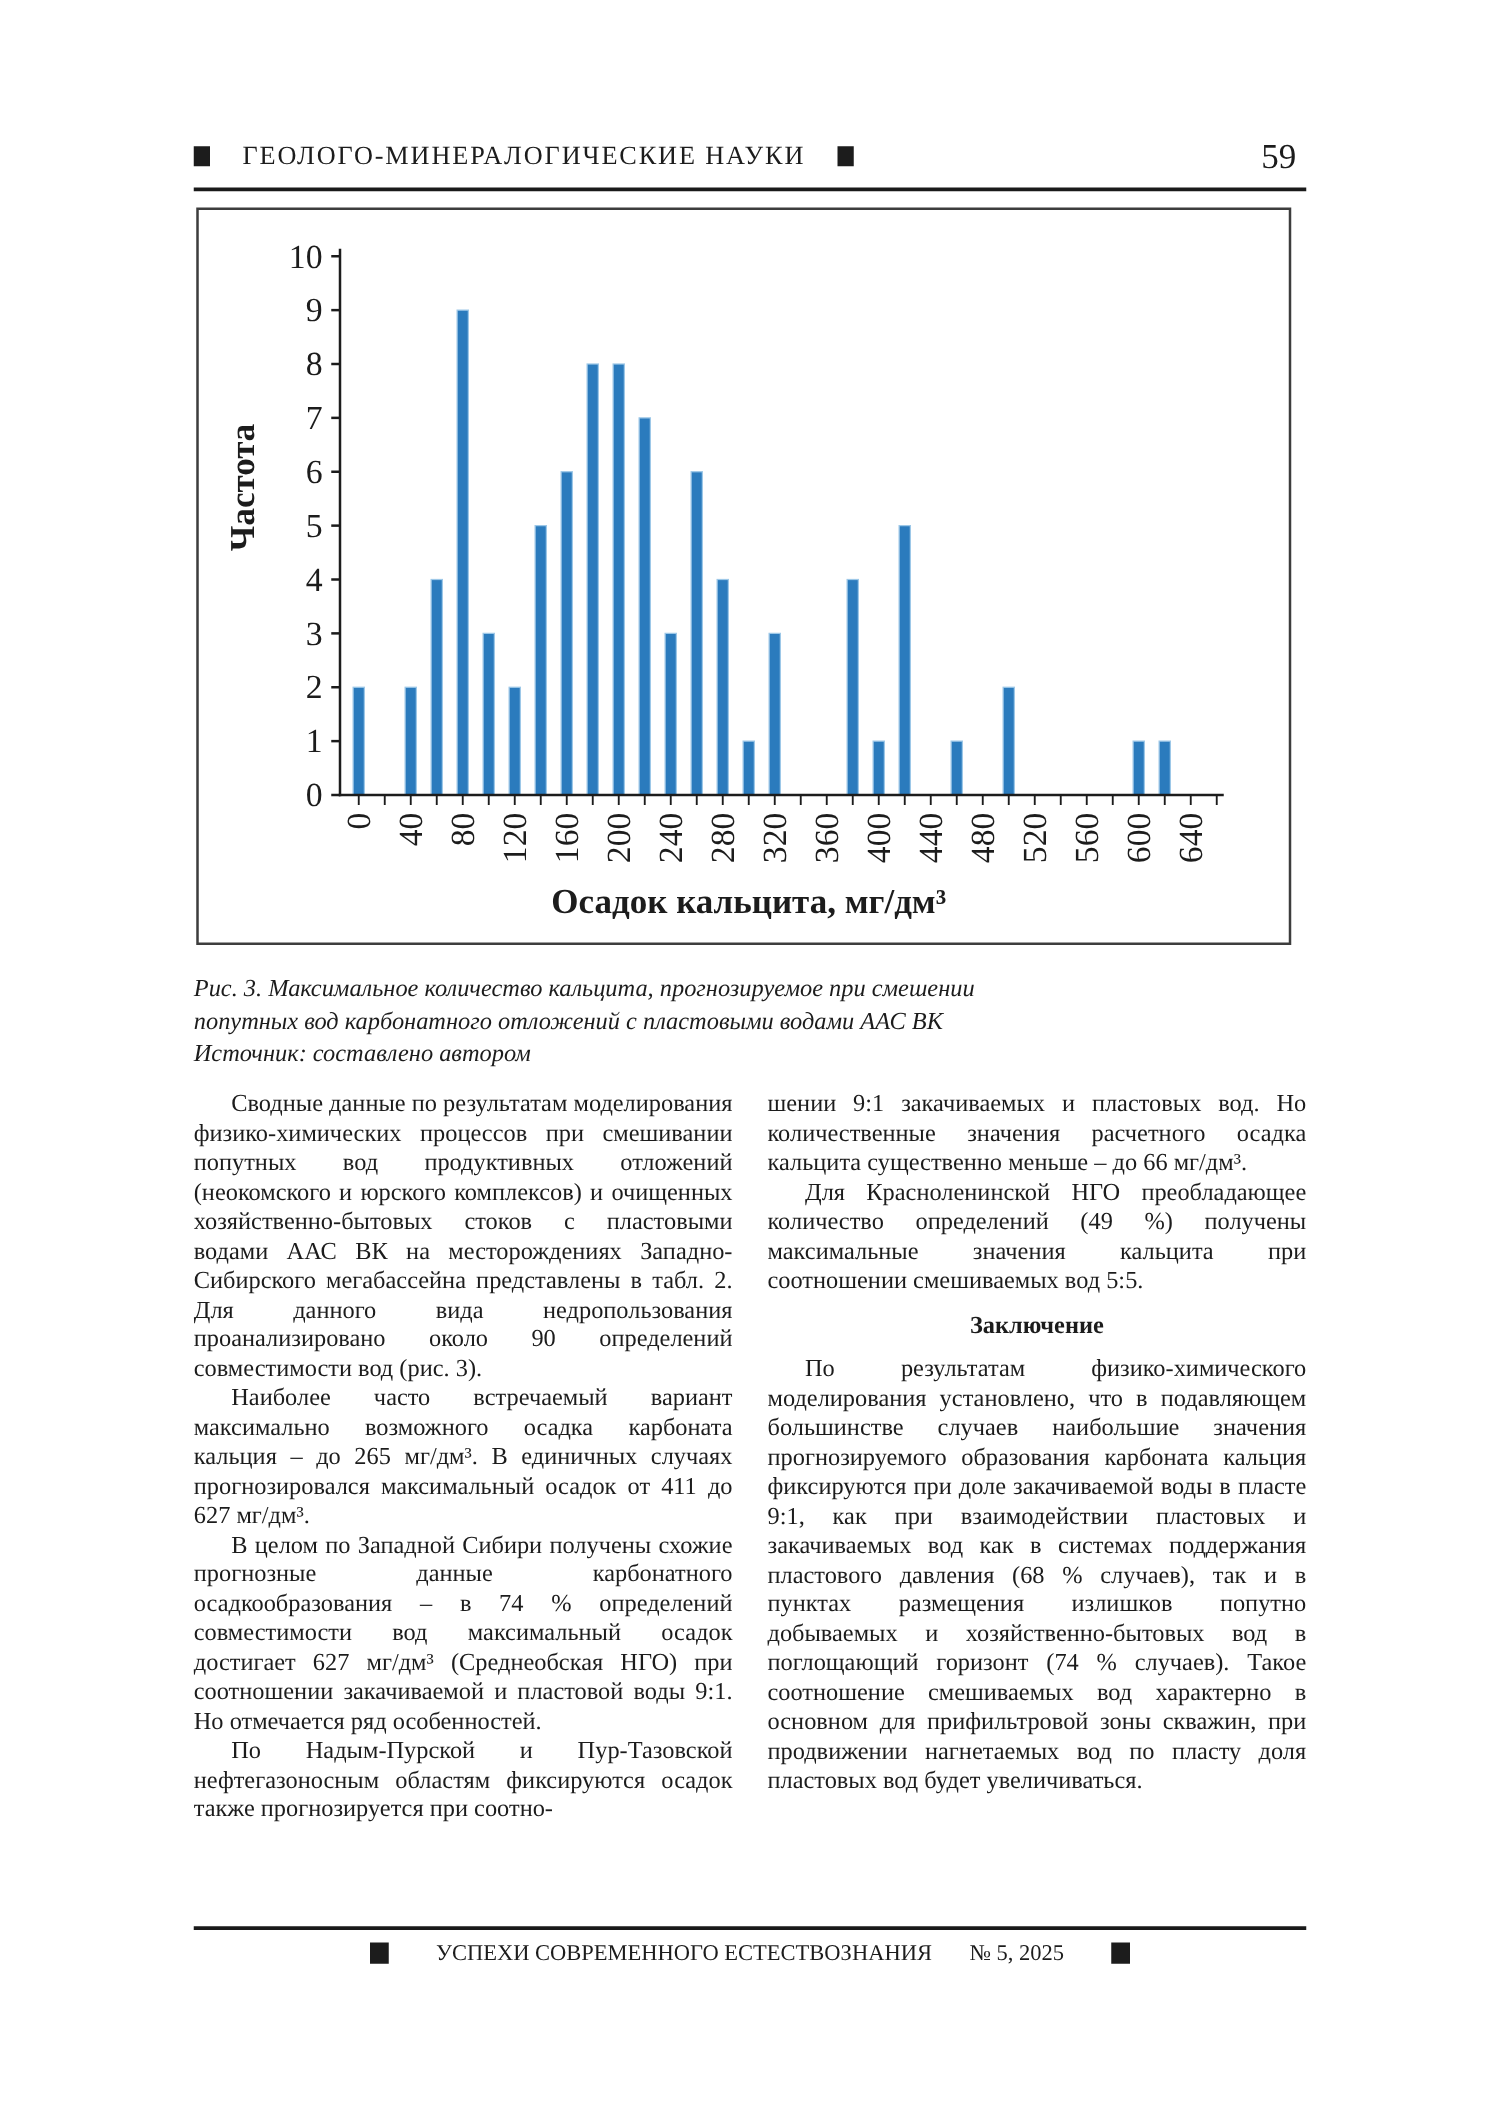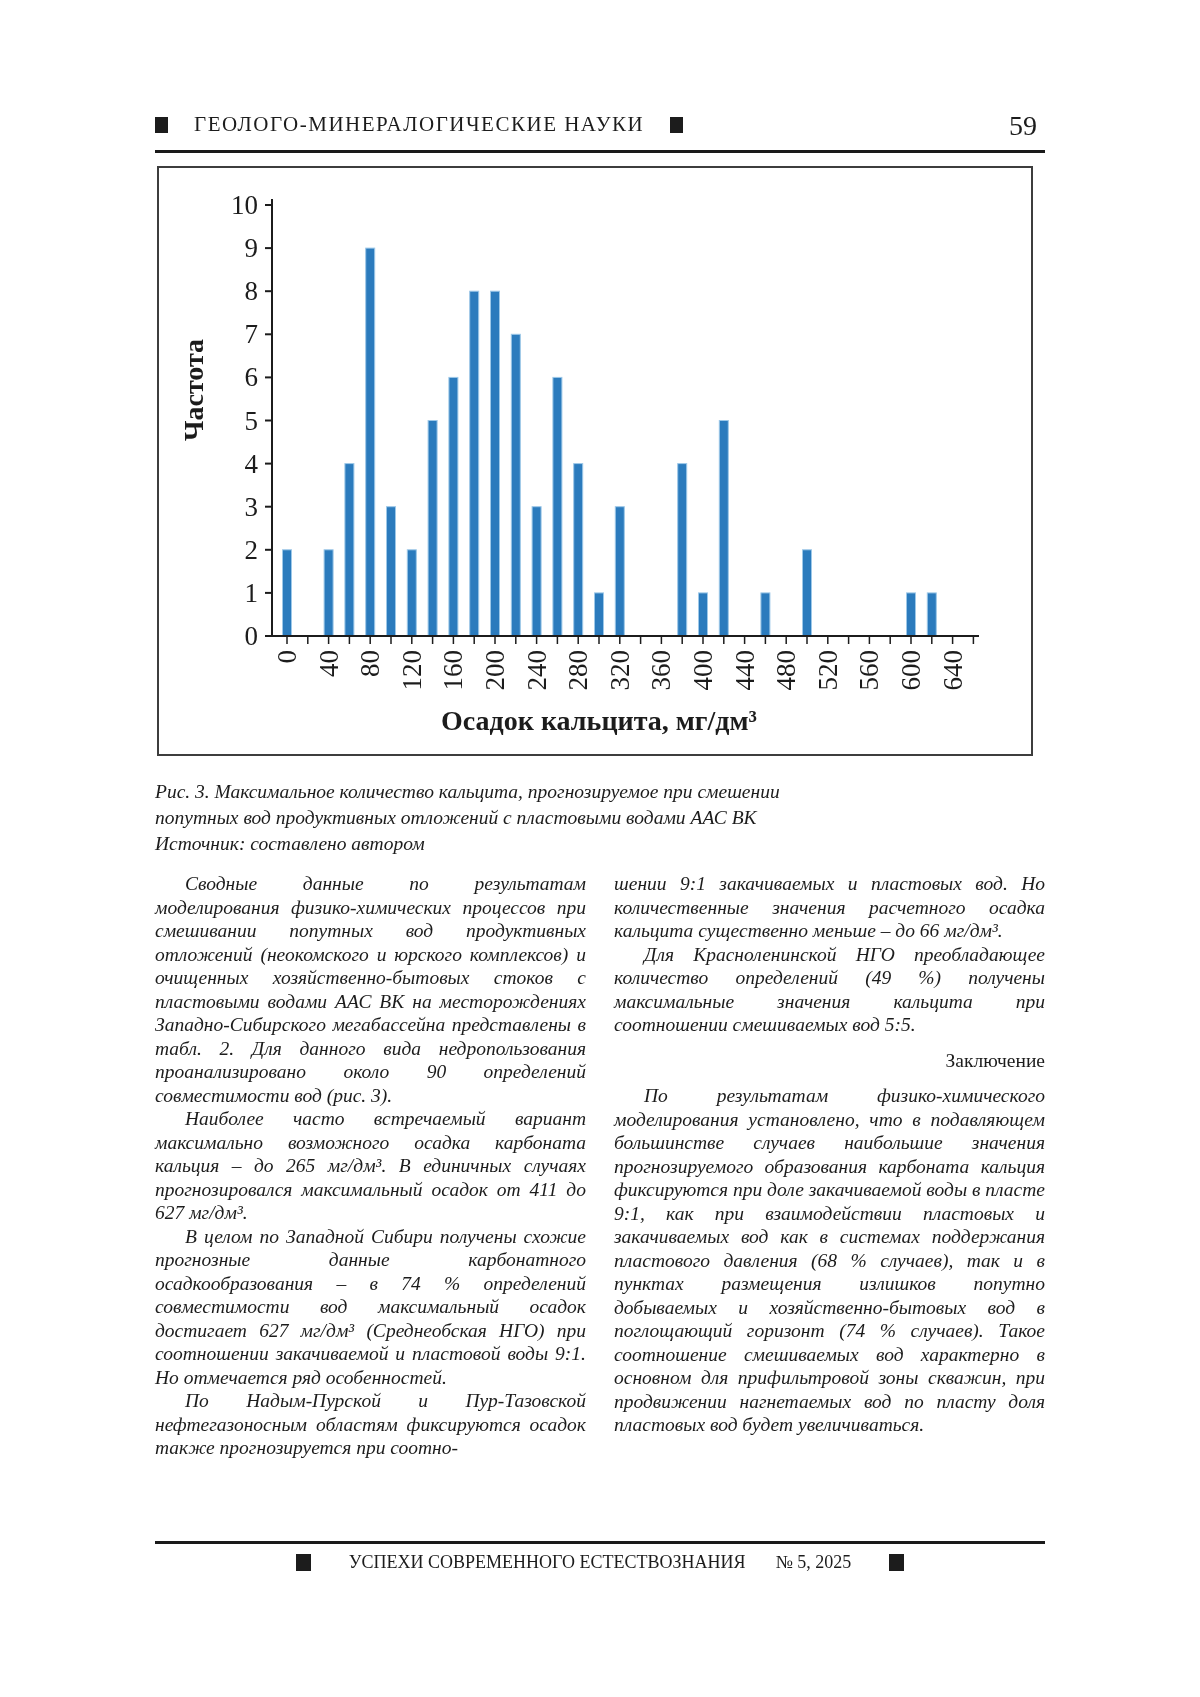--- a/index.html
+++ b/index.html
@@ -32,24 +32,24 @@
   .caption{
     position:absolute;left:155px;top:779px;width:890px;text-align:left;
     font-style:italic;font-size:19.5px;line-height:26px;
   }
 
   
   .col{position:absolute;top:872px;width:431px;font-size:19.5px;line-height:23.5px;
        text-align:justify;}
   .col-left{left:155px;}
   .col-right{left:614px;}
-  .col p{margin:0;text-indent:30px;font-style:italic;}
+  .col p{margin:0;text-indent:30px;}
   .col p.no-indent{text-indent:0;}
   .col h3{
-    margin:12px 0 12px 0;font-size:19.5px;text-align:right;font-weight:normal;
+    margin:12px 0 12px 0;font-size:19.5px;text-align:center;font-weight:bold;
     text-indent:0;
   }
 
   
   .footer-rule{position:absolute;left:155px;top:1541px;width:890px;height:3px;background:#1a1a1a;}
   .footer{
     position:absolute;left:155px;top:1552px;width:890px;display:flex;
     align-items:center;justify-content:center;gap:38px;font-size:18px;
   }
   .footer .issue{margin-left:-8px;}
@@ -170,21 +170,21 @@
         <line x1="793.6" y1="468" x2="793.6" y2="476" stroke="#1c1c1c" stroke-width="1.5"></line>
         <text transform="translate(802.6,482) rotate(-90)" text-anchor="end" font-size="27">640</text>
         <line x1="814.4" y1="468" x2="814.4" y2="476" stroke="#1c1c1c" stroke-width="1.5"></line>
         <text transform="translate(44,222) rotate(-90)" text-anchor="middle" font-weight="bold" font-size="28">Частота</text>
         <text x="440" y="562" text-anchor="middle" font-weight="bold" font-size="28">Осадок кальцита, мг/дм³</text>
       </svg>
   </div>
 
   <div class="caption">
     <div>Рис. 3. Максимальное количество кальцита, прогнозируемое при смешении</div>
-    <div>попутных вод продуктивных отложений с пластовыми водами ААС ВК</div>
+    <div>попутных вод карбонатного отложений с пластовыми водами ААС ВК</div>
     <div>Источник: составлено автором</div>
   </div>
 
   <div class="col col-left">
     <p>Сводные данные по результатам моделирования физико-химических процессов при смешивании попутных вод продуктивных отложений (неокомского и юрского комплексов) и очищенных хозяйственно-бытовых стоков с пластовыми водами ААС ВК на месторождениях Западно-Сибирского мегабассейна представлены в табл. 2. Для данного вида недропользования проанализировано около 90 определений совместимости вод (рис. 3).</p>
     <p>Наиболее часто встречаемый вариант максимально возможного осадка карбоната кальция – до 265 мг/дм³. В единичных случаях прогнозировался максимальный осадок от 411 до 627 мг/дм³.</p>
     <p>В целом по Западной Сибири получены схожие прогнозные данные карбонатного осадкообразования – в 74 % определений совместимости вод максимальный осадок достигает 627 мг/дм³ (Среднеобская НГО) при соотношении закачиваемой и пластовой воды 9:1. Но отмечается ряд особенностей.</p>
     <p>По Надым-Пурской и Пур-Тазовской нефтегазоносным областям фиксируются осадок также прогнозируется при соотно-</p>
   </div>
 

